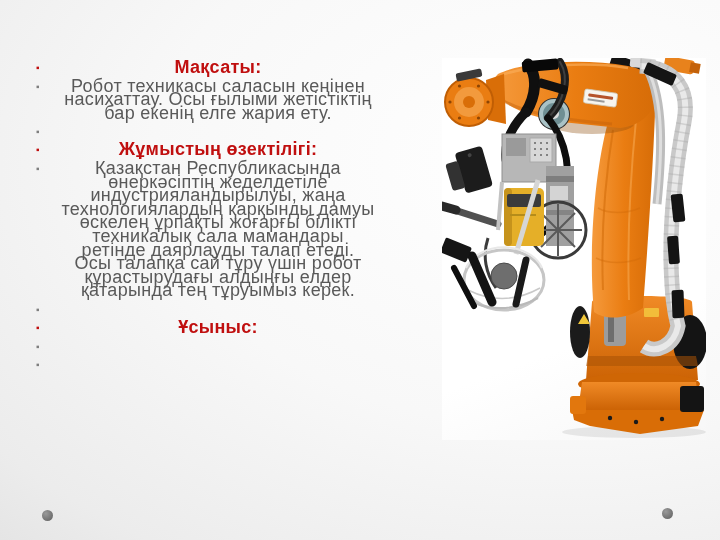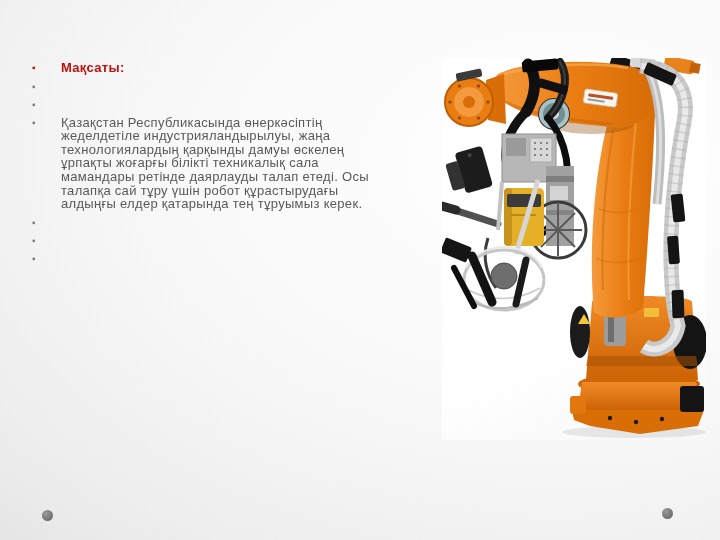--- a/index.html
+++ b/index.html
@@ -13,24 +13,25 @@
     font-family:"Liberation Sans","DejaVu Sans",sans-serif;
   }
   .text-block{
     position:absolute;left:30px;top:61px;width:345px;
   }
   ul.bullets{list-style:none;margin:0;padding:0;}
   ul.bullets li{
     position:relative;
     padding-left:31px;
     margin-bottom:5px;
-    font-size:13px;
+    font-size:18px;
     line-height:13.6px;
     letter-spacing:0.3px;
     min-height:13px;
+    text-align:center;
   }
   .marker{position:absolute;left:2px;top:0;width:12px;height:13px;}
   .marker::before{content:"▪";font-size:10px;line-height:13px;display:block;}
   .mk-red::before{color:var(--heading-red,#C00F0F);}
   .mk-gray::before{color:var(--bullet-gray,#7F7F7F);}
   .b-header{color:var(--heading-red,#C00F0F);font-weight:bold;}
   .b-body{color:var(--body-gray,#595959);}
   .b-empty{height:13px;}
   .photo{
     position:absolute;left:442px;top:58px;width:264px;height:382px;
@@ -45,28 +46,30 @@
   .dot-right{left:662px;top:508px;}
 </style>
 </head>
 <body>
 
 <div class="slide">
 
   <div class="text-block">
     <ul class="bullets">
       <li class="b-header"><span class="marker mk-red"></span><span>Мақсаты:</span></li>
-      <li class="b-body"><span class="marker mk-gray"></span></li>
+      <li class="b-body"><span class="marker mk-gray"></span><span>Робот техникасы саласын кеңінен насихаттау. Осы ғылыми жетістіктің бар екенің елге жария ету.</span></li>
       <li class="b-empty">
           <span class="marker mk-gray"></span>
         </li>
+      <li class="b-header"><span class="marker mk-red"></span><span>Жұмыстың өзектілігі:</span></li>
       <li class="b-body"><span class="marker mk-gray"></span><span>Қазақстан Республикасында өнеркәсіптің жеделдетіле индустрияландырылуы, жаңа технологиялардың қарқынды дамуы өскелең ұрпақты жоғарғы білікті техникалық сала мамандары ретінде даярлауды талап етеді. Осы талапқа сай тұру үшін робот құрастырудағы алдыңғы елдер қатарында тең тұруымыз керек.</span></li>
       <li class="b-empty">
           <span class="marker mk-gray"></span>
         </li>
+      <li class="b-header"><span class="marker mk-red"></span><span>Ұсыныс:</span></li>
       <li class="b-body"><span class="marker mk-gray"></span></li>
       <li class="b-empty">
           <span class="marker mk-gray"></span>
         </li>
     </ul>
   </div>
 
   <div class="photo">
     <svg width="264" height="382" viewBox="0 0 264 382" xmlns="http://www.w3.org/2000/svg">
       <defs>

